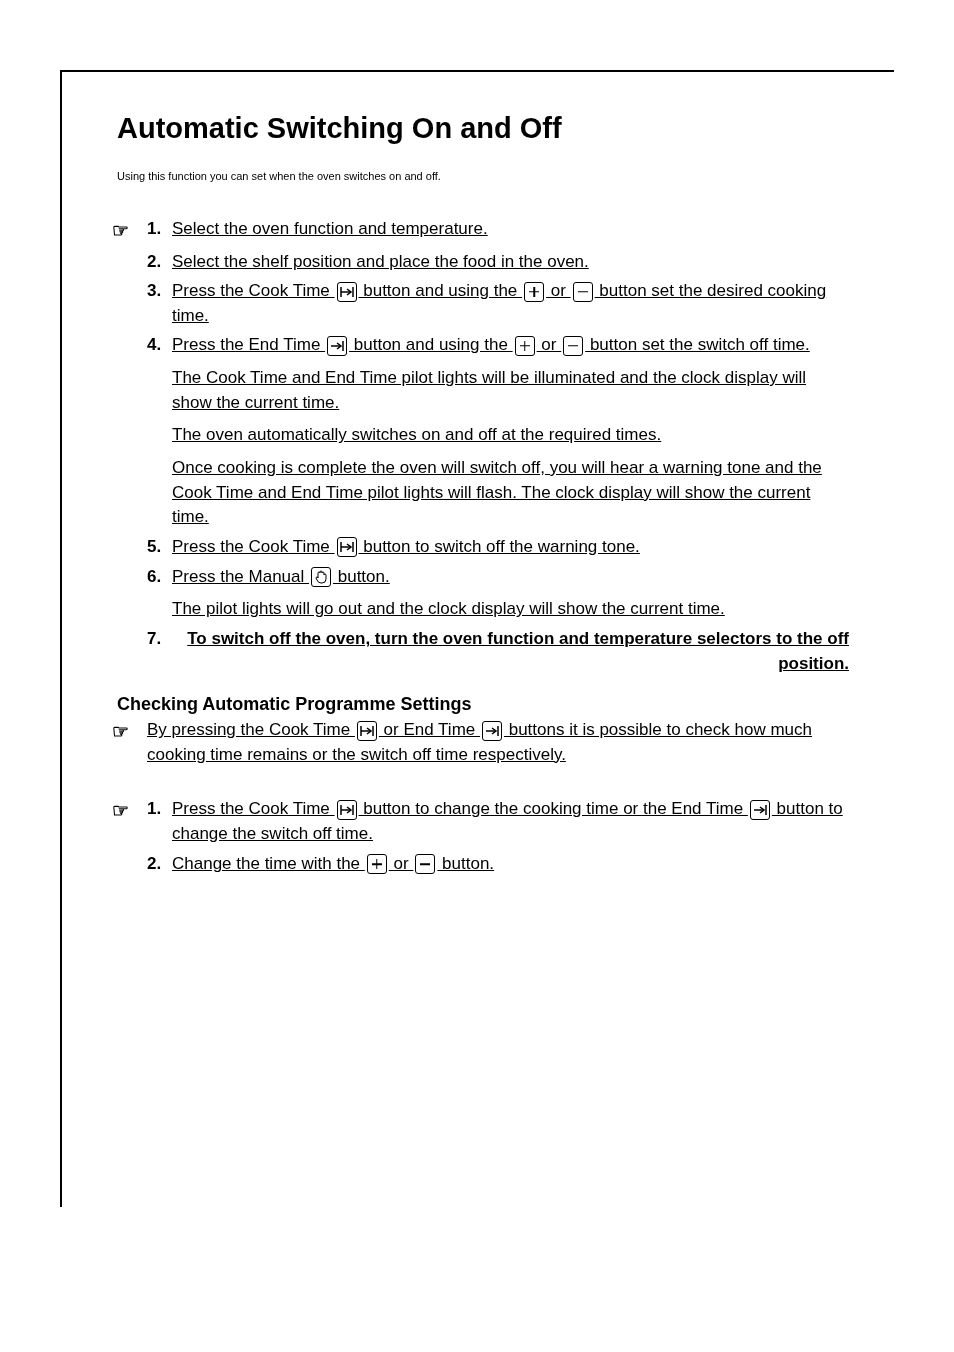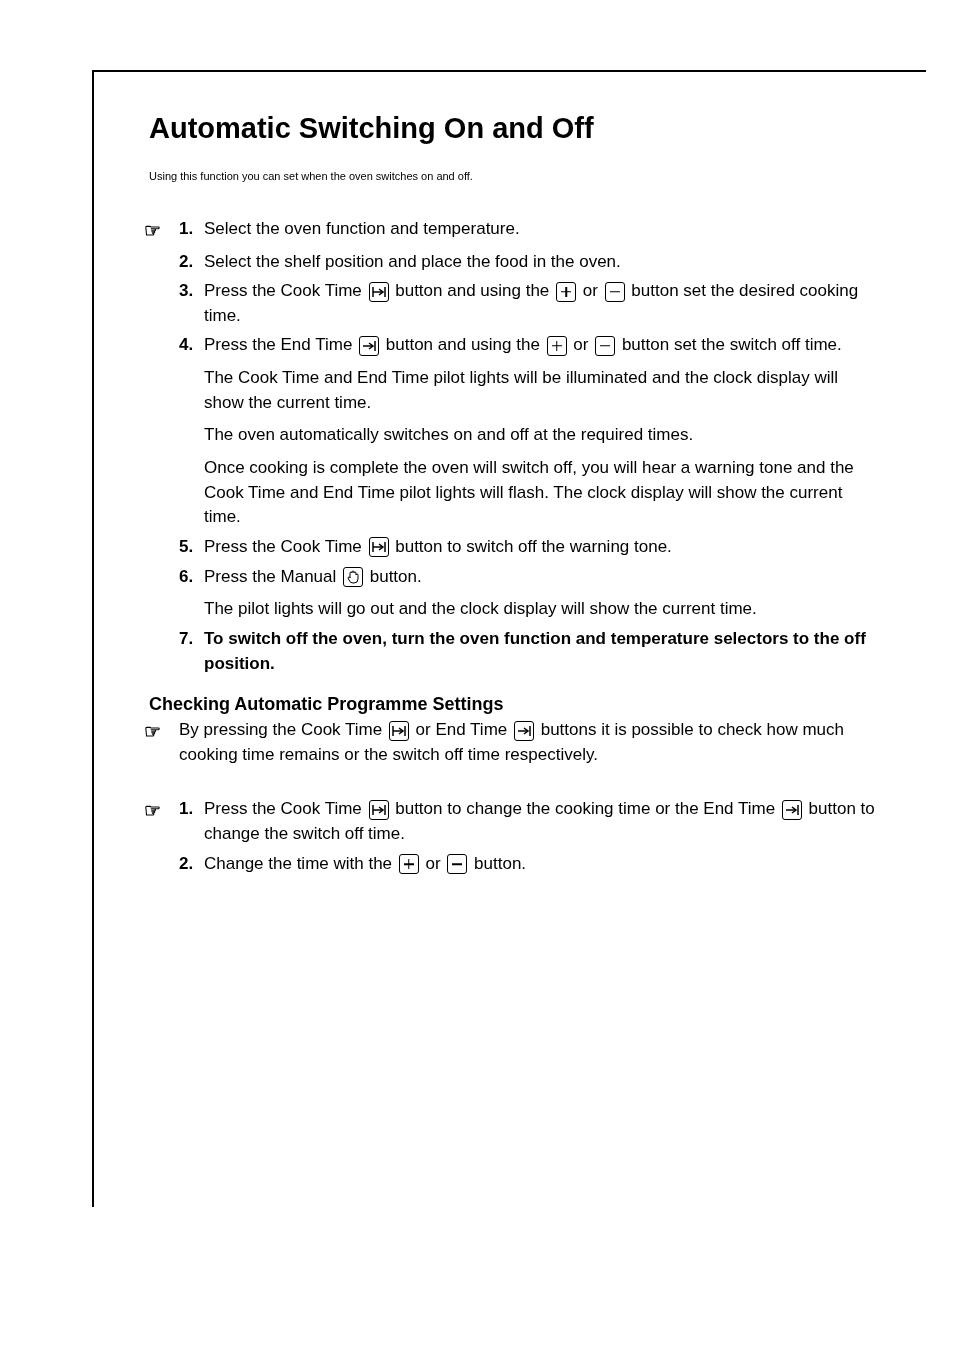--- a/index.html
+++ b/index.html
@@ -15,21 +15,20 @@
       position: relative;
     }
     .page-border {
       position: absolute;
       left: 60px;
       top: 70px;
       width: 834px;
       height: 1137px;
       border-top: 2px solid #000;
       border-left: 2px solid #000;
-      margin-left: 32px;
     }
     .content {
       padding: 40px 45px 0 50px;
     }
     .title {
       font-size: 29px;
       font-weight: bold;
       margin-bottom: 25px;
       margin-left: 5px;
     }
@@ -52,20 +51,21 @@
       font-weight: bold;
     }
     .step-num {
       width: 25px;
       flex-shrink: 0;
       font-weight: bold;
       text-align: left;
     }
     .step-text {
       flex: 1;
+      text-decoration: underline;
     }
     .icon-box {
       display: inline-block;
       width: 20px;
       height: 20px;
       border: 1.5px solid #000;
       border-radius: 3px;
       vertical-align: middle;
       position: relative;
       margin: 0 2px;
@@ -177,21 +177,21 @@
         <div class="step">
           <div class="step-icon"></div>
           <div class="step-num">6.</div>
           <div class="step-text" style="">Press the Manual <span class="icon-box icon-hand"><svg width="12" height="14" viewBox="0 0 12 14">
                 <path d="M3 6 L3 3 Q3 2 4 2 Q5 2 5 3 L5 2 Q5 1 6 1 Q7 1 7 2 L7 3 Q7 2 8 2 Q9 2 9 3 L9 5 Q9 4 10 4 Q11 4 11 5 L11 9 Q11 13 7 13 L6 13 Q3 13 2 10 L1 8 Q1 7 2 7 Q3 7 3 8 Z" fill="none" stroke="#000" stroke-width="1"></path>
               </svg></span> button.<div class="spacer-small"></div><div>The pilot lights will go out and the clock display will show the current time.</div></div>
         </div>
         <div class="step">
           <div class="step-icon"></div>
           <div class="step-num">7.</div>
-          <div class="step-text" style="font-weight:bold;">To switch off the oven, turn the oven function and temperature selectors to the off position.</div>
+          <div class="step-text" style="font-weight:bold;text-align:right;">To switch off the oven, turn the oven function and temperature selectors to the off position.</div>
         </div>
       </div>
 
     <div class="heading-2">Checking Automatic Programme Settings</div>
     <div id="check-step">
         <div class="step">
           <div class="step-icon"><span class="pointer-icon">☞</span></div>
           <div class="step-text">By pressing the Cook Time <span class="icon-box icon-arrow-bar-right"><svg width="14" height="10" viewBox="0 0 14 10">
                 <line x1="1" y1="0" x2="1" y2="10" stroke="#000" stroke-width="1.5"></line>
                 <line x1="1" y1="5" x2="10" y2="5" stroke="#000" stroke-width="1.5"></line>

